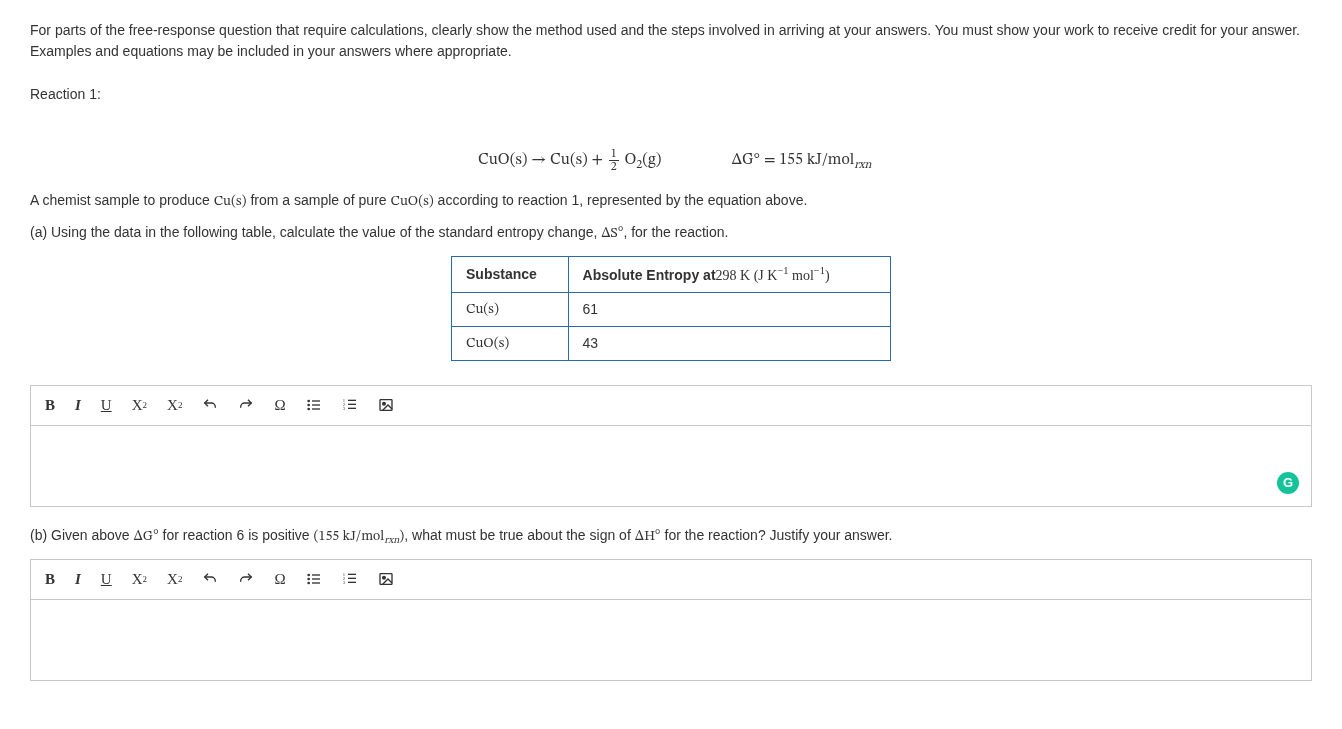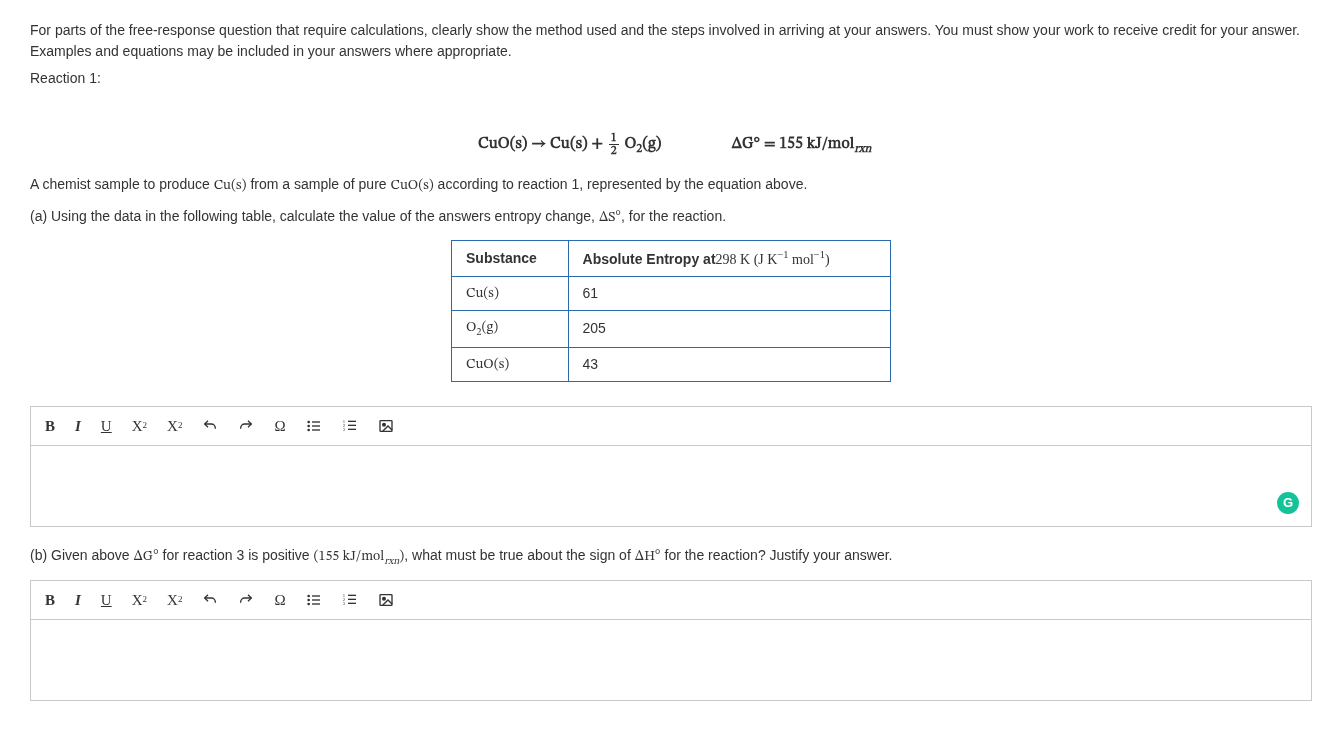--- a/index.html
+++ b/index.html
@@ -5,29 +5,28 @@
   * { box-sizing: border-box; }
   body {
     margin: 0;
     padding: 20px 30px;
     font-family: "Helvetica Neue", Arial, sans-serif;
     font-size: 14px;
     color: #333;
     background: #fff;
     line-height: 1.5;
   }
-  .instructions { margin-bottom: 6px; }
+  .instructions { margin-bottom: 22px; }
   .reaction-label { margin-bottom: 19px; }
   .equation-row {
     text-align: center;
     font-family: "Cambria Math","STIX Two Math","Latin Modern Math",serif;
     font-size: 16px;
     margin: 8px 0 16px;
     white-space: pre;
-    font-weight: bold;
   }
   .equation-row .gap { display:inline-block; width:70px; }
   .frac {
     display:inline-block; vertical-align:middle; text-align:center;
     font-size:12px; line-height:1; margin:0 2px;
   }
   .frac .num { display:block; border-bottom:1px solid #333; padding:0 2px; }
   .frac .den { display:block; padding:0 2px; }
   .sub { vertical-align:sub; font-size:0.75em; }
   .sup { vertical-align:super; font-size:0.75em; }
@@ -103,44 +102,38 @@
 
 <div class="equation-row mathserif">
   <span>CuO(s) → Cu(s) + </span><span class="frac"><span class="num">1</span><span class="den">2</span></span><span> O</span><span class="sub">2</span><span>(g)</span><span class="gap"></span><span>ΔG° = 155 kJ/mol</span><span class="sub ital">rxn</span>
 </div>
 
 <div class="para">
   <span>A chemist sample to produce </span><span class="mathserif">Cu(s)</span><span> from a sample of pure </span><span class="mathserif">CuO(s)</span><span> according to reaction 1, represented by the equation above.</span>
 </div>
 
 <div class="para">
-  <span>(a) Using the data in the following table, calculate the value of the answers entropy change, </span><span class="mathserif">ΔS°</span><span>, for the reaction.</span>
+  <span>(a) Using the data in the following table, calculate the value of the standard entropy change, </span><span class="mathserif">ΔS°</span><span>, for the reaction.</span>
 </div>
 
 <table class="data-table">
   <thead>
     <tr>
       <th>Substance</th>
       <th>
         <span>Absolute Entropy at</span><span class="mathserif">298 K (J K</span><span class="sup mathserif">−1</span><span class="mathserif"> mol</span><span class="sup mathserif">−1</span><span class="mathserif">)</span>
       </th>
     </tr>
   </thead>
   <tbody>
     <tr>
       <td class="mathserif">Cu(s)</td>
       <td>61</td>
     </tr>
     <tr>
-      <td class="mathserif">
-        <span>O</span><span class="sub">2</span><span>(g)</span>
-      </td>
-      <td>205</td>
-    </tr>
-    <tr>
       <td class="mathserif">CuO(s)</td>
       <td>43</td>
     </tr>
   </tbody>
 </table>
 
 <div class="editor">
   <div class="toolbar">
     <span class="tb-btn bold">B</span>
     <span class="tb-btn italic">I</span>
@@ -193,21 +186,21 @@
           <path d="M21 18l-6-6-8 8" stroke="#333"></path>
         </svg>
       </span>
   </div>
   <div class="editor-body" contenteditable="true" style="">
     <div class="grammarly">G</div>
   </div>
 </div>
 
 <div class="para">
-  <span>(b) Given above </span><span class="mathserif">ΔG°</span><span> for reaction 3 is positive </span><span class="mathserif">(155 kJ/mol</span><span class="sub ital mathserif">rxn</span><span class="mathserif">)</span><span>, what must be true about the sign of </span><span class="mathserif">ΔH°</span><span> for the reaction? Justify your answer.</span>
+  <span>(b) Given above </span><span class="mathserif">ΔG°</span><span> for reaction 6 is positive </span><span class="mathserif">(155 kJ/mol</span><span class="sub ital mathserif">rxn</span><span class="mathserif">)</span><span>, what must be true about the sign of </span><span class="mathserif">ΔH°</span><span> for the reaction? Justify your answer.</span>
 </div>
 
 <div class="editor">
   <div class="toolbar">
     <span class="tb-btn bold">B</span>
     <span class="tb-btn italic">I</span>
     <span class="tb-btn under">U</span>
     <span class="tb-btn sup-btn">
         <span>X</span>
         <span class="mini">2</span>

